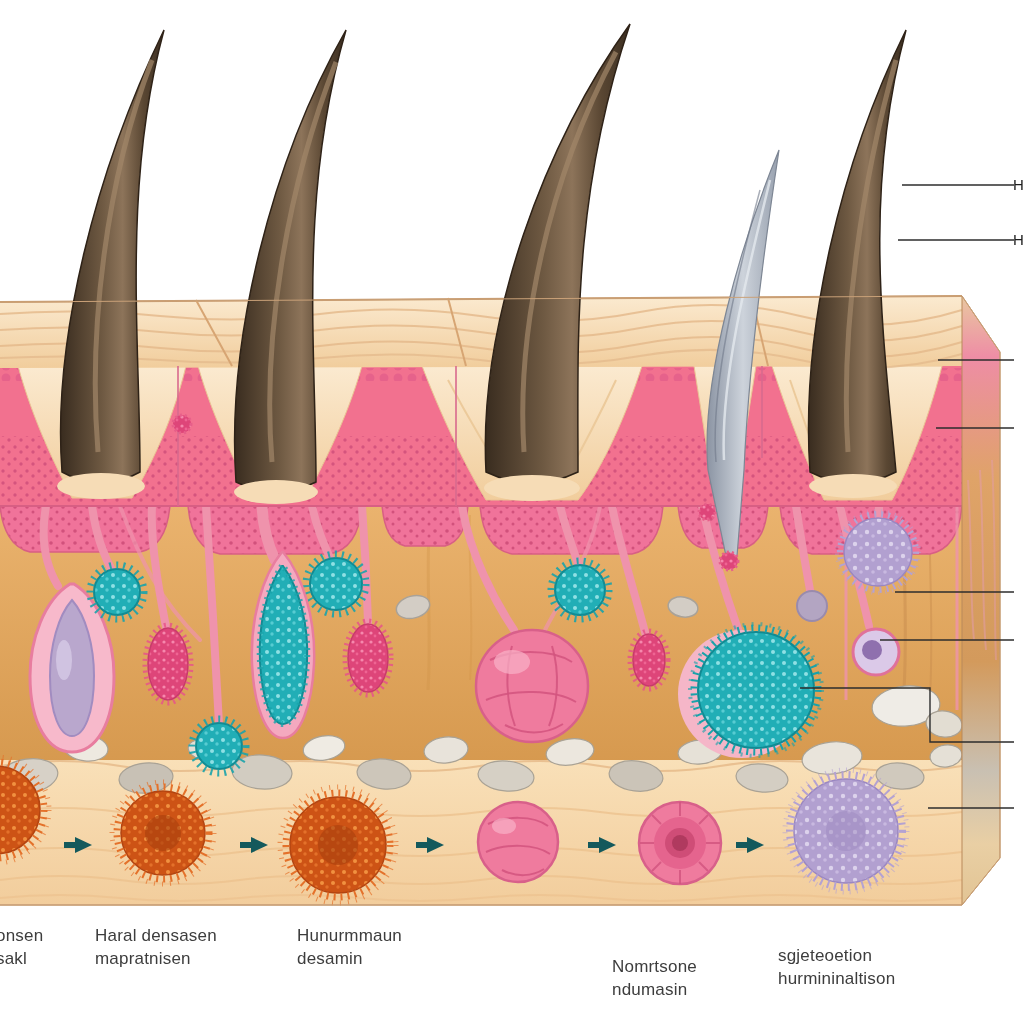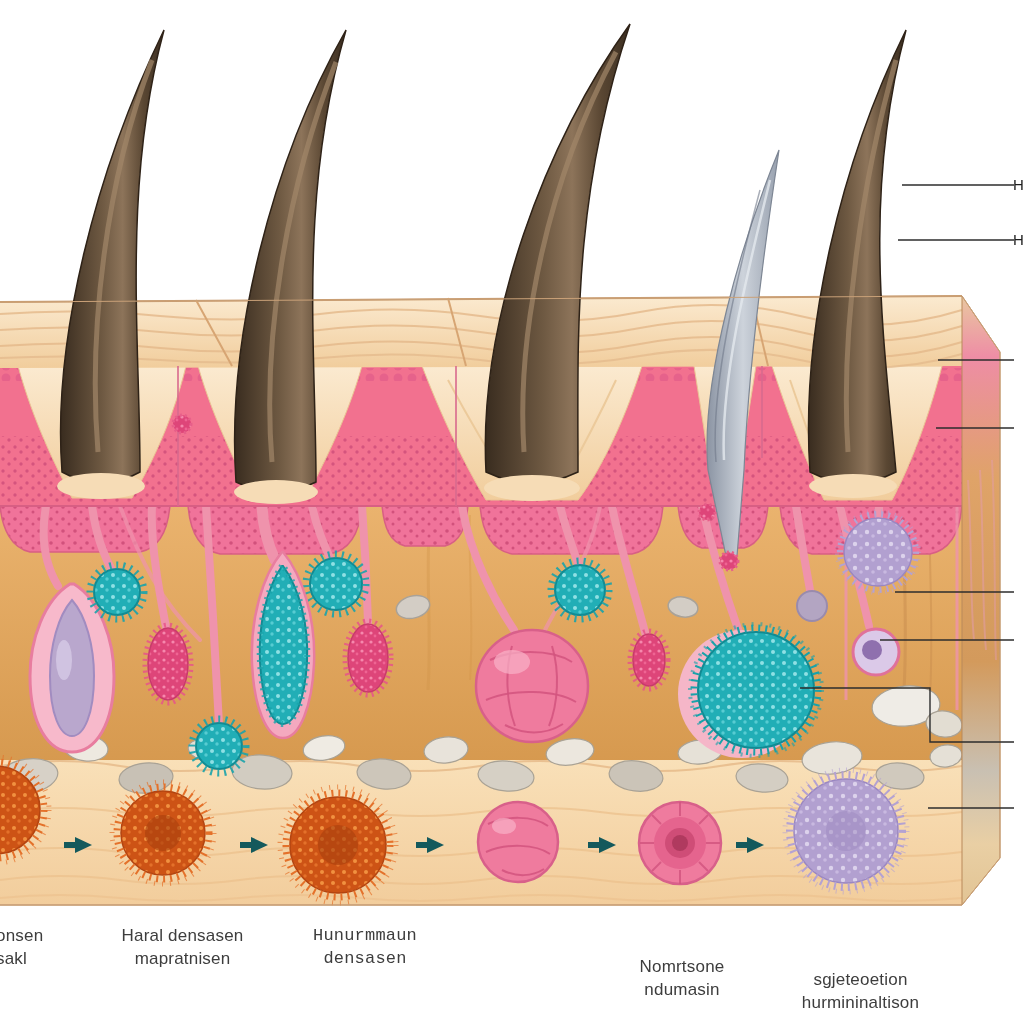--- a/index.html
+++ b/index.html
@@ -1,19 +1,19 @@
 <!DOCTYPE html>
 <html><head>
 <meta charset="utf-8">
 <style>
   html,body{margin:0;padding:0;background:#fff;}
   .stage{position:relative;width:1024px;height:1024px;overflow:hidden;background:#ffffff;
          font-family:"Liberation Sans",sans-serif;}
   .stage svg{position:absolute;left:0;top:0;}
-  .caption{position:absolute;color:#3d3d3d;font-size:17px;line-height:1.38;text-align:center;letter-spacing:.2px;}
+  .caption{position:absolute;color:#3d3d3d;font-size:17px;line-height:1.38;text-align:left;letter-spacing:.2px;}
   .caption.left{text-align:left;}
   .caption .l{display:block;}
   .rlabel{position:absolute;color:#1d1d1d;font-size:15px;}
 </style>
 </head>
 <body>
 
 <div class="stage">
 
 <svg width="1024" height="1024" viewBox="0 0 1024 1024">
@@ -356,26 +356,26 @@
 <span class="rlabel" style="left:1013px; top:231px;">H</span>
 
 <div class="caption left" style="left:-4px; top:924px; width:90px;">
   <span class="l">onsen</span>
   <span class="l">sakl</span>
 </div>
 <div class="caption" style="left:95px; top:924px; width:175px;">
   <span class="l">Haral densasen</span>
   <span class="l">mapratnisen</span>
 </div>
-<div class="caption" style="left:285px; top:924px; width:160px;font-family:Liberation Mono, monospace;">
+<div class="caption" style="left:297px; top:924px; width:160px;">
   <span class="l">Hunurmmaun</span>
-  <span class="l">densasen</span>
+  <span class="l">desamin</span>
 </div>
 <div class="caption" style="left:612px; top:955px; width:140px;">
   <span class="l">Nomrtsone</span>
   <span class="l">ndumasin</span>
 </div>
-<div class="caption" style="left:778px; top:968px; width:165px;">
+<div class="caption" style="left:778px; top:944px; width:165px;">
   <span class="l">sgjeteoetion</span>
   <span class="l">hurmininaltison</span>
 </div>
 
 </div>
 
 </body></html>

